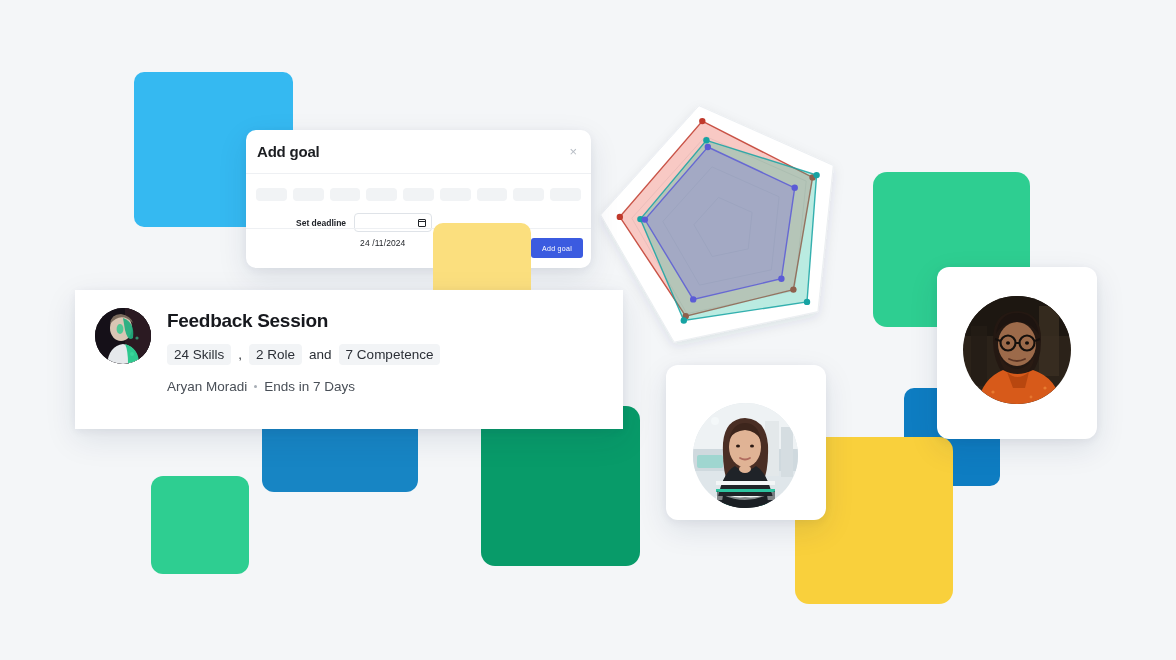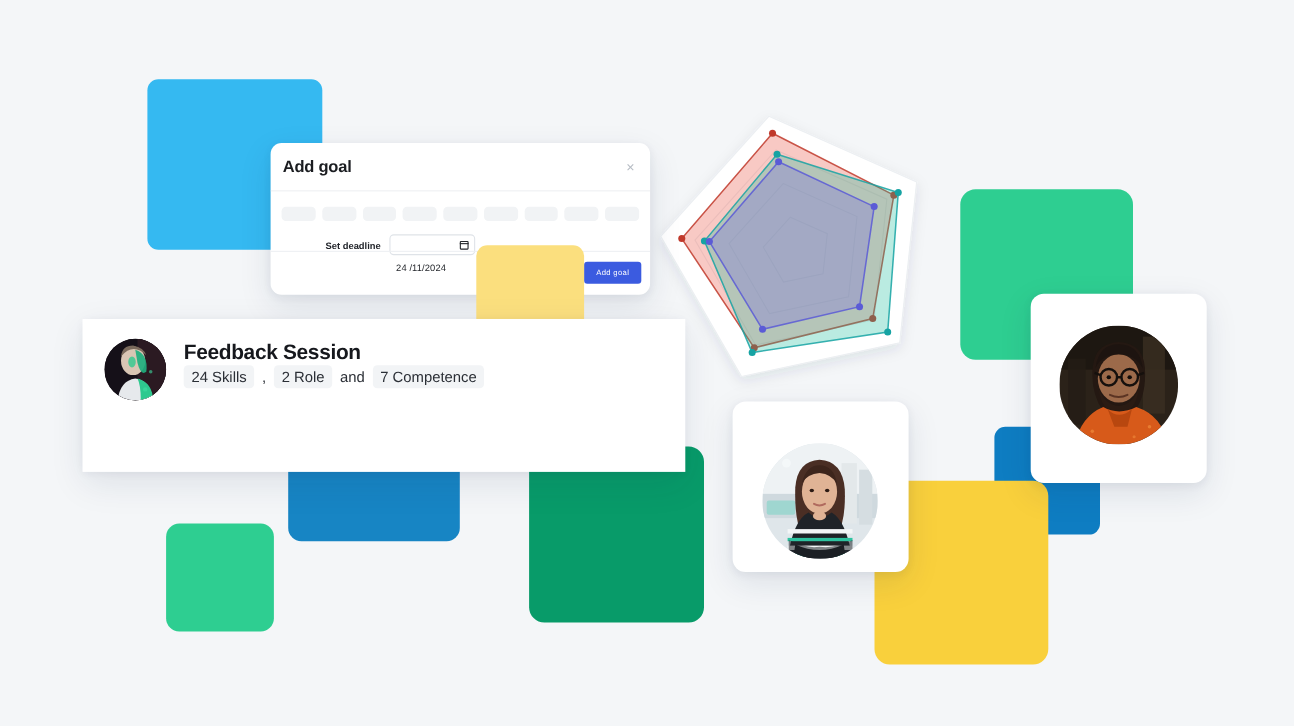--- a/index.html
+++ b/index.html
@@ -60,21 +60,21 @@
 
   
   #feedback-card { left:75px; top:290px; width:548px; height:139px; border-radius:0; }
   #feedback-inner { display:flex; gap:16px; padding:18px 20px; }
   #feedback-avatar {
     width:56px; height:56px; border-radius:50%; flex:none; overflow:hidden;
     background:#120d12; position:relative;
   }
   #feedback-body { padding-top:2px; }
   #feedback-title { font-size:19px; font-weight:bold; color:#16181d; letter-spacing:-.3px; }
-  #feedback-tags { display:flex; align-items:center; gap:7px; }
+  #feedback-tags { display:flex; align-items:center; gap:7px; margin-top:12px; }
   .tag { background:#f2f4f6; border-radius:4px; padding:3px 7px; font-size:13.5px; color:#2b2f36; }
   .conj { font-size:13.5px; color:#2b2f36; }
   #feedback-meta { margin-top:14px; font-size:13.5px; color:#494f57; display:flex; align-items:center; gap:7px; }
   .dot-sep { width:3px; height:3px; border-radius:50%; background:#a7adb5; display:inline-block; }
 
   
   #avatar-card-woman { left:666px; top:365px; width:160px; height:155px; }
   #avatar-card-man   { left:937px; top:267px; width:160px; height:172px; }
   .avatar-circle { position:absolute; border-radius:50%; overflow:hidden; }
   #avatar-woman { left:693px; top:403px; width:105px; height:105px; }
@@ -184,20 +184,25 @@
       </div>
       <div id="feedback-body">
         <div id="feedback-title">Feedback Session</div>
         <div id="feedback-tags">
             <span class="tag">24 Skills</span>
             <span class="conj">,</span>
             <span class="tag">2 Role</span>
             <span class="conj">and</span>
             <span class="tag">7 Competence</span>
           </div>
+        <div id="feedback-meta">
+          <span>Aryan Moradi</span>
+          <span class="dot-sep"></span>
+          <span>Ends in 7 Days</span>
+        </div>
       </div>
     </div>
   </div>
 
   <div class="card" id="avatar-card-woman"></div>
   <div class="avatar-circle" id="avatar-woman">
     <svg width="105" height="105" viewBox="0 0 105 105">
       <rect width="105" height="105" fill="#dfe6ea"></rect>
       <rect x="0" y="0" width="105" height="46" fill="#eef2f4"></rect>
       <rect x="0" y="46" width="105" height="22" fill="#cfd9de"></rect>

